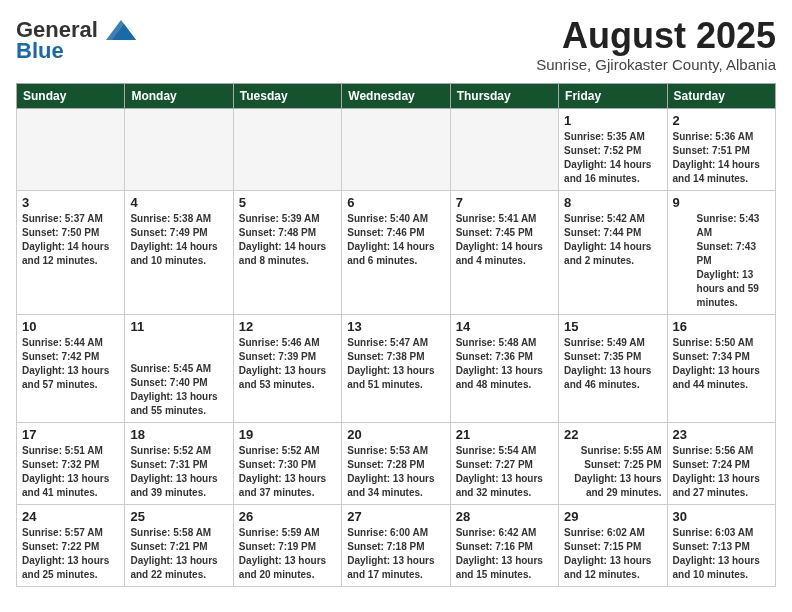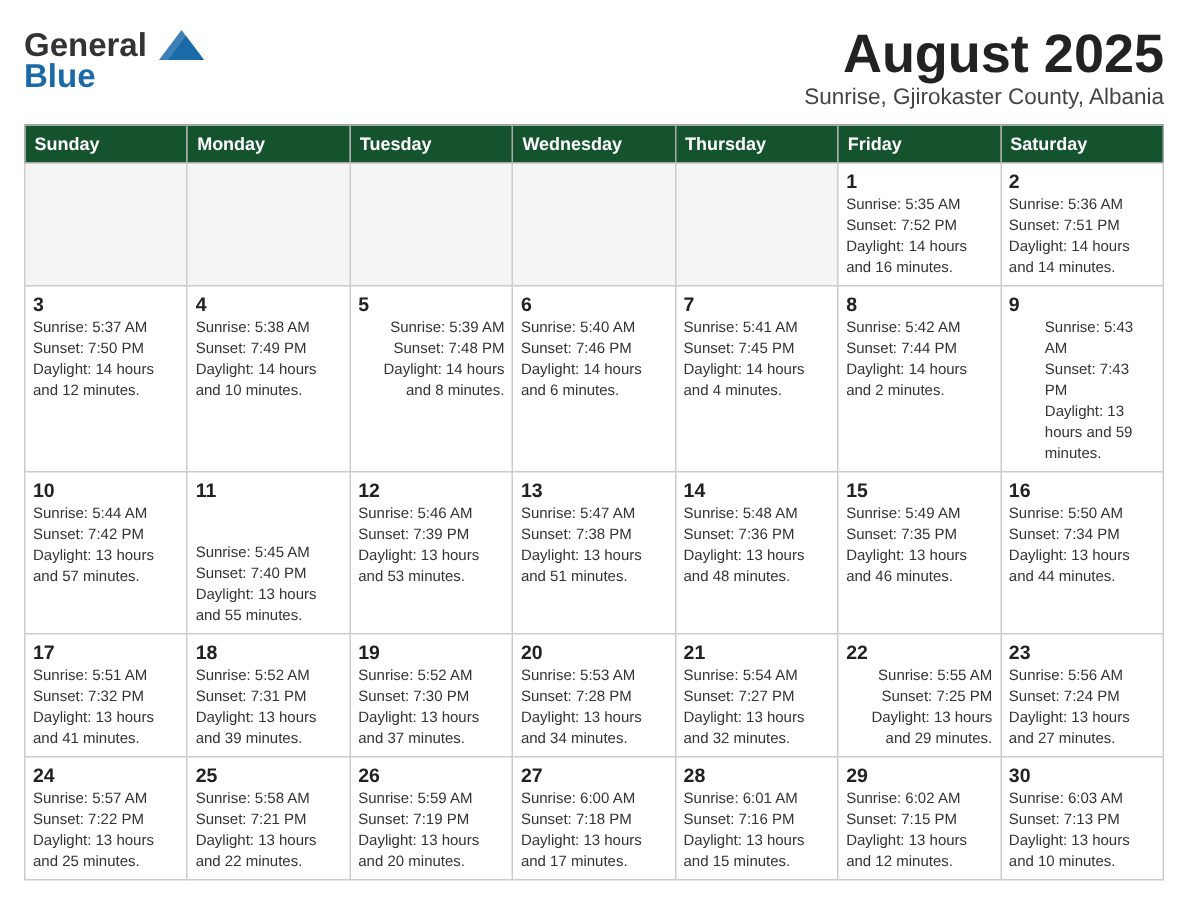--- a/index.html
+++ b/index.html
@@ -63,20 +63,21 @@
       font-size: 13px;
       font-weight: bold;
       color: #222;
       display: block;
       margin-bottom: 2px;
     }
     .day-info {
       color: #333;
       font-size: 10px;
       line-height: 1.4;
+      font-weight: bold;
     }
     .last-row td {
       border-bottom: 1px solid #ccc;
     }
   </style>
 </head>
 <body>
 
 <div class="header-area">
   <div class="logo">
@@ -135,21 +136,21 @@
 Daylight: 14 hours and 12 minutes.</div>
         </td>
         <td>
           <span class="day-num">4</span>
           <div class="day-info" style="white-space: pre-line;">Sunrise: 5:38 AM
 Sunset: 7:49 PM
 Daylight: 14 hours and 10 minutes.</div>
         </td>
         <td>
           <span class="day-num">5</span>
-          <div class="day-info" style="white-space: pre-line; text-align: right;">Sunrise: 5:39 AM
+          <div class="day-info" style="white-space: pre-line;">Sunrise: 5:39 AM
 Sunset: 7:48 PM
 Daylight: 14 hours and 8 minutes.</div>
         </td>
         <td>
           <span class="day-num">6</span>
           <div class="day-info" style="white-space: pre-line;">Sunrise: 5:40 AM
 Sunset: 7:46 PM
 Daylight: 14 hours and 6 minutes.</div>
         </td>
         <td>
@@ -279,21 +280,21 @@
 Daylight: 13 hours and 20 minutes.</div>
         </td>
         <td>
           <span class="day-num">27</span>
           <div class="day-info" style="white-space: pre-line;">Sunrise: 6:00 AM
 Sunset: 7:18 PM
 Daylight: 13 hours and 17 minutes.</div>
         </td>
         <td>
           <span class="day-num">28</span>
-          <div class="day-info" style="white-space: pre-line;">Sunrise: 6:01 AM
+          <div class="day-info" style="white-space: pre-line;">Sunrise: 6:42 AM
 Sunset: 7:16 PM
 Daylight: 13 hours and 15 minutes.</div>
         </td>
         <td>
           <span class="day-num">29</span>
           <div class="day-info" style="white-space: pre-line;">Sunrise: 6:02 AM
 Sunset: 7:15 PM
 Daylight: 13 hours and 12 minutes.</div>
         </td>
         <td>

